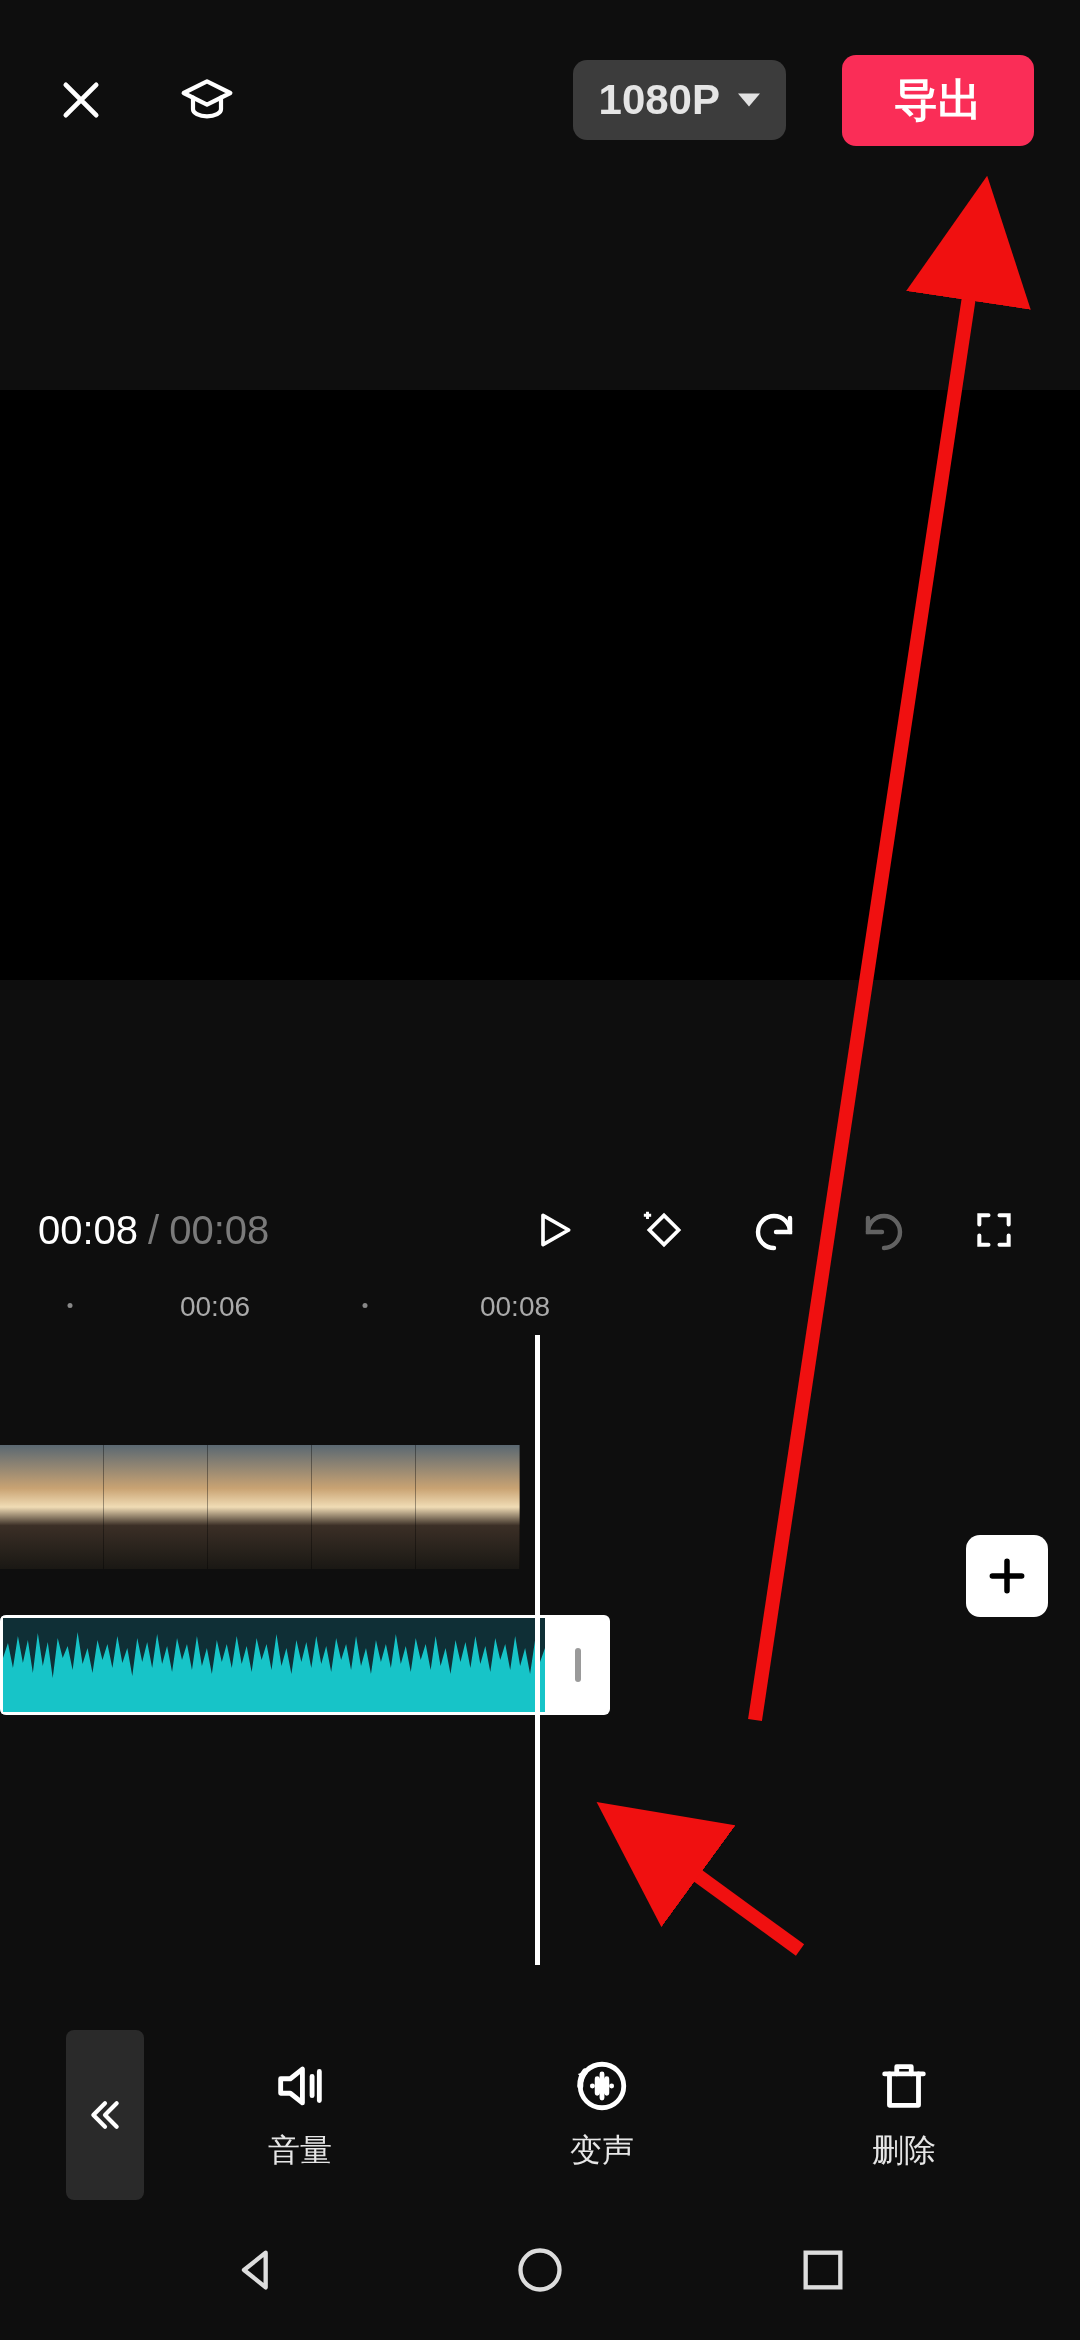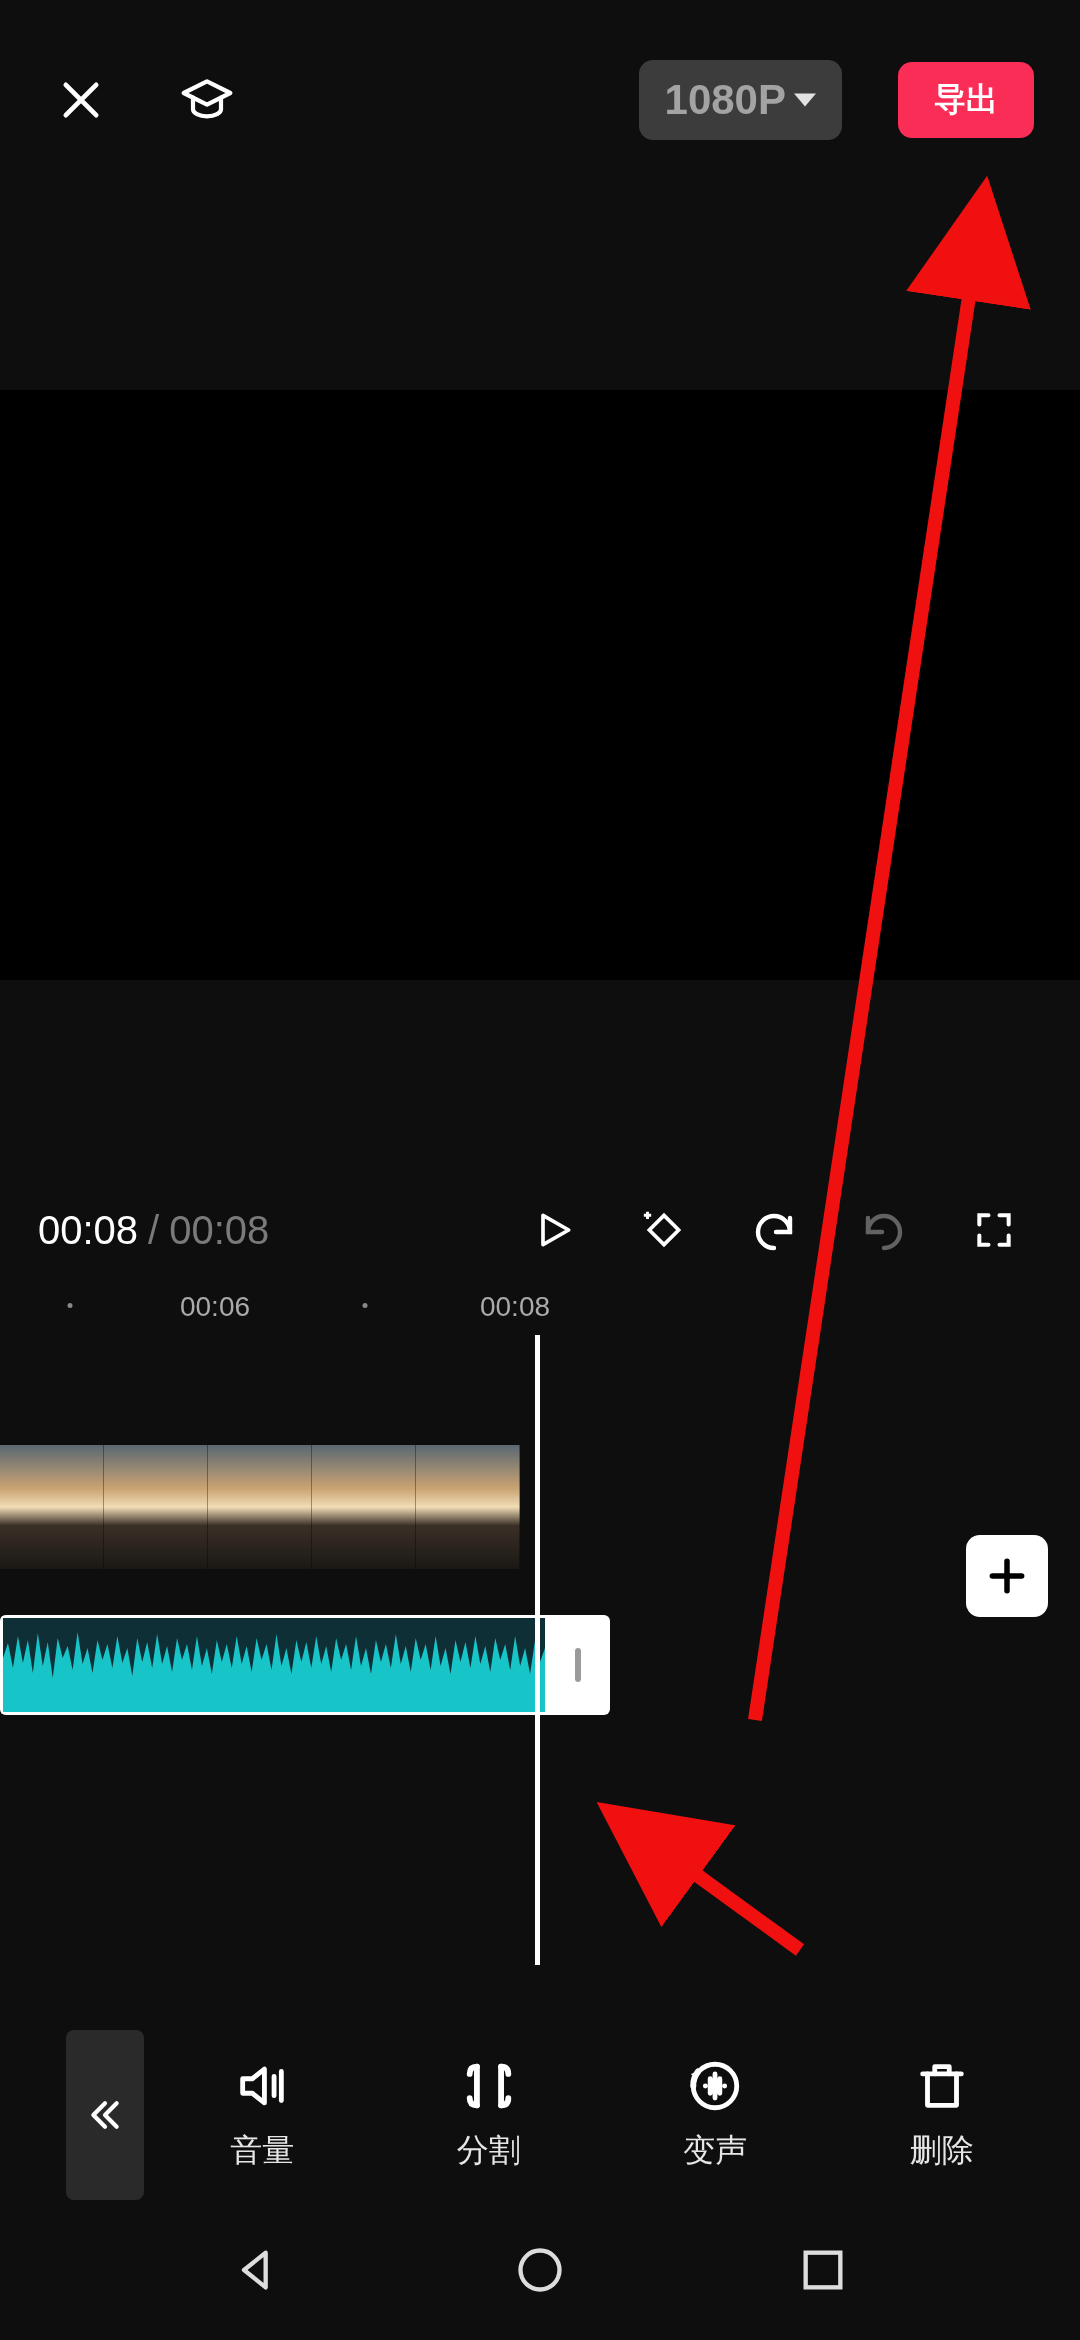--- a/index.html
+++ b/index.html
@@ -25,30 +25,30 @@
   }
   .topbar .spacer { flex: 1; }
   .icon-btn {
     width: 70px; height: 70px;
     display: flex; align-items: center; justify-content: center;
   }
   .res-btn {
     background: #3c3c3c;
     border-radius: 14px;
     padding: 16px 26px;
-    display: flex; align-items: center; gap: 8px;
+    display: flex; align-items: center; gap: 18px;
     font-size: 42px;
-    color: #a3a3a3;
+    color: #e5e5e5;
     font-weight: 600;
   }
   .export-btn {
     background: #fa2d57;
     border-radius: 14px;
-    padding: 16px 36px;
-    font-size: 32px;
+    padding: 16px 52px;
+    font-size: 44px;
     font-weight: 600;
     color: #fff;
   }
 
   
   .preview {
     position: absolute;
     left: 0; right: 0;
     top: 390px;
     height: 590px;
@@ -335,27 +335,20 @@
 
   <div class="tool-item">
     <svg viewBox="0 0 24 24" stroke="#fff" stroke-width="2" fill="none" stroke-linecap="round" stroke-linejoin="round">
       <path d="M4 9 H8 L13 5 V19 L8 15 H4 Z"></path>
       <path d="M17 8 V16 M20 6 V18"></path>
     </svg>
     <div class="lbl">音量</div>
   </div>
 
 
-  <div class="tool-item">
-    <svg viewBox="0 0 24 24" stroke="#fff" stroke-width="2.4" fill="none" stroke-linecap="round">
-      <path d="M7 4 V20 M17 4 V20"></path>
-      <path d="M7 4 Q4 4 4 7 M7 20 Q4 20 4 17 M17 4 Q20 4 20 7 M17 20 Q20 20 20 17"></path>
-    </svg>
-    <div class="lbl">分割</div>
-  </div>
 
   <div class="tool-item">
     <svg viewBox="0 0 24 24" stroke="#fff" stroke-width="2" fill="none" stroke-linecap="round">
       <circle cx="12" cy="12" r="9"></circle>
       <path d="M8 12 V12 M10 9 V15 M12 7 V17 M14 9 V15 M16 12 V12"></path>
       <path d="M3 12 A9 9 0 0 1 5 6" stroke-width="2.5"></path>
       <path d="M2 7 L5 6 L4 9" fill="#fff" stroke="none"></path>
     </svg>
     <div class="lbl">变声</div>
   </div>

